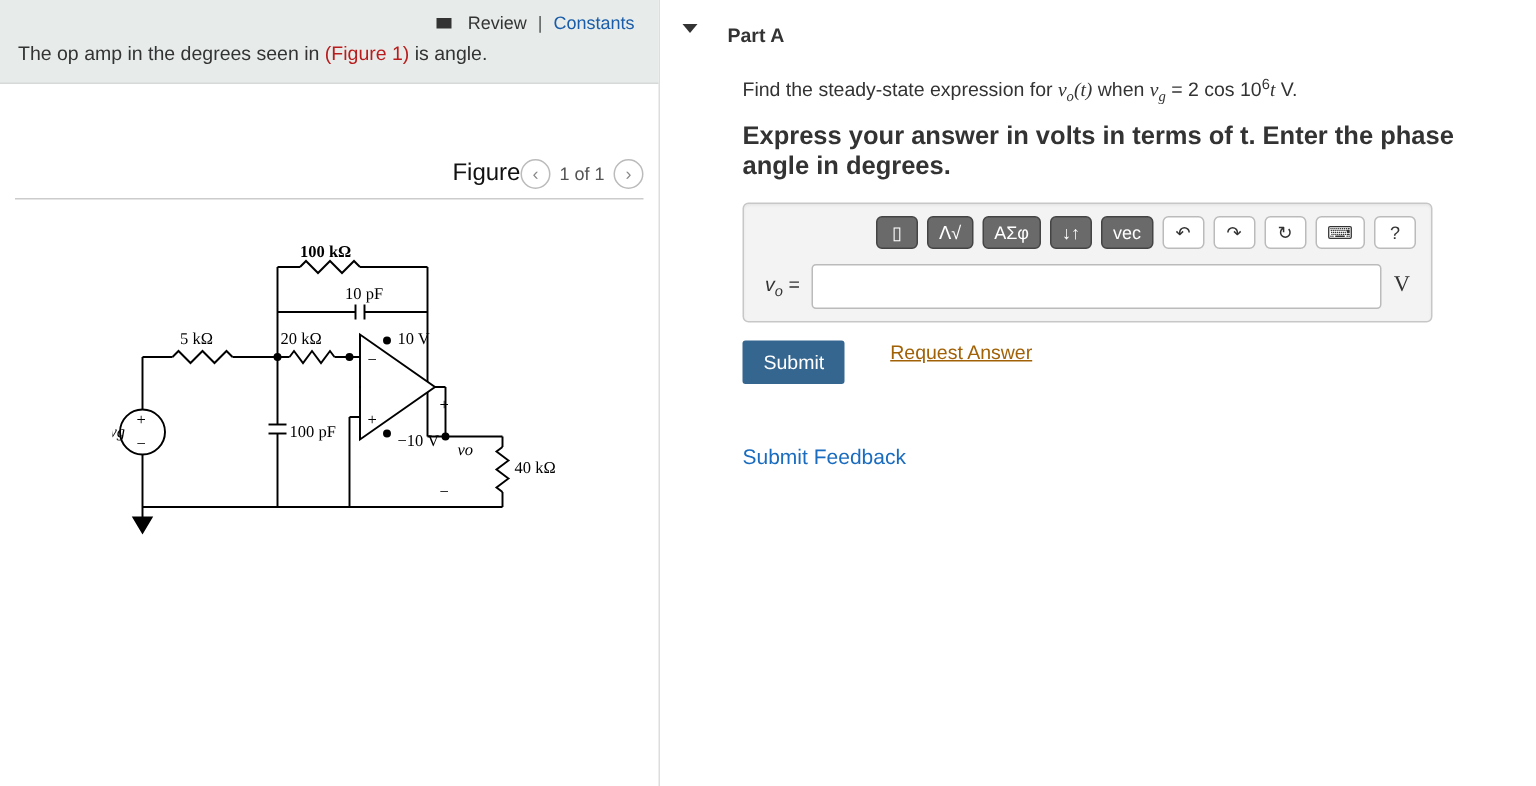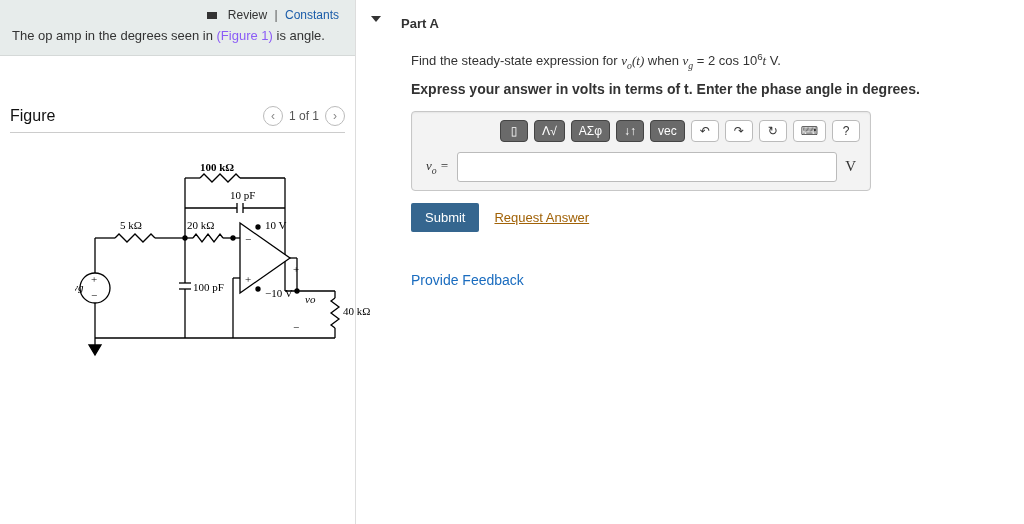--- a/index.html
+++ b/index.html
@@ -1,57 +1,57 @@
 <!DOCTYPE html>
 <html><head>
 <meta charset="utf-8">
 <style>
 * { box-sizing: border-box; margin: 0; padding: 0; }
 body { font-family: Arial, Helvetica, sans-serif; font-size: 13px; color: #333; background: #fff; width: 1024px; height: 524px; overflow: hidden; }
 .container { display: flex; height: 100%; }
-.left-panel { width: 356px; padding: 0; border-right: 1px solid #ddd; }
+.left-panel { width: 440px; padding: 0; border-right: 1px solid #ddd; }
 .right-panel { flex: 1; padding: 10px 15px; }
 
 
 .problem-header { background: #e7eceb; padding: 8px 12px 12px 12px; border-bottom: 1px solid #d5d9d8; margin-bottom: 50px; }
 .review-line { text-align: right; font-size: 12px; color: #555; margin-bottom: 6px; }
 .review-line a { color: #1a5ca9; text-decoration: none; margin: 0 4px; }
 .review-line .dark { color: #333; }
 .rev-icon { display:inline-block; width:10px; height:7px; background:#333; margin-right:3px; vertical-align:middle;}
 .problem-text { font-size: 13px; }
-.problem-text .linkblue { color: #8b5cf6; }
+.problem-text .linkblue { color: #b91c1c; }
 
 .figure-section { padding: 0 10px; }
-.figure-hdr { display: flex; justify-content: space-between; align-items: center; border-bottom: 1px solid #ccc; padding-bottom: 6px; margin-bottom: 30px; }
+.figure-hdr { display: flex; justify-content: flex-end; align-items: center; border-bottom: 1px solid #ccc; padding-bottom: 6px; margin-bottom: 30px; }
 .figure-hdr h3 { font-size: 16px; font-weight: normal; color: #111; }
 .pager { display: flex; align-items: center; gap: 6px; font-size: 12px; color: #555; }
 .pager .navbtn { width: 20px; height: 20px; border: 1px solid #bbb; border-radius: 50%; display:flex; align-items:center; justify-content:center; color:#888; cursor:pointer; }
 
 
 .circuit { padding-left: 65px; text-decoration: underline; }
 
 
 .part-header { display:flex; align-items:flex-start; gap:20px; padding: 6px 0; border-bottom: 0; }
 .part-header .caret { width:0; height:0; border-left:5px solid transparent; border-right:5px solid transparent; border-top:6px solid #333; }
 .part-header b { font-size: 13px; }
 .part-body { padding: 14px 4px 10px 40px; }
 .question-line { font-size: 13px; margin-bottom: 10px; }
 .question-line .expr { font-family: Georgia, serif; font-style: italic; }
-.hint-line { font-size: 14px; margin-bottom: 14px; }
+.hint-line { font-size: 17px; margin-bottom: 14px; }
 
 .answer-box-wrap { border: 1px solid #c7c7c7; border-radius: 4px; padding: 8px 10px; background: #f3f3f3; width: 460px; box-shadow: 0 1px 2px rgba(0,0,0,0.06) inset; }
 .toolbar { display:flex; align-items:center; gap:6px; justify-content:flex-end; margin-bottom: 10px; }
 .tool { background:#6a6a6a; color:#fff; border:1px solid #444; border-radius:4px; padding:3px 7px; font-size:12px; cursor:pointer; min-width:28px; text-align:center; }
 .tool.light { background:#fff; color:#333; border:1px solid #bbb; }
 .answer-input-row { display:flex; align-items:center; gap:8px; }
-.answer-input-row .eq { font-family: Liberation Serif, serif; font-style: italic; font-size:13px; padding-left:4px;}
+.answer-input-row .eq { font-family: Liberation Sans, sans-serif; font-style: italic; font-size:13px; padding-left:4px;}
 .answer-input { flex:1; height:30px; border:1px solid #bbb; background:#fff; padding:4px 6px; font-size:13px; border-radius:3px;}
 .unit { font-family: Georgia, serif; font-size:15px; padding-right:4px;}
 
-.submit-row { margin-top: 12px; display:flex; align-items:center; gap:15px;}
+.submit-row { margin-top: 12px; display:flex; align-items:flex-start; gap:30px;}
 .submit-btn { background:#35668f; color:#fff; border:none; padding:7px 14px; font-size:13px; cursor:pointer; border-radius:2px;}
 .req-link { color:#a16207; text-decoration:underline; font-size:13px; cursor:pointer;}
 
 .feedback-link { margin-top: 40px; color:#1a6cbf; font-size:14px; cursor:pointer; }
 
 sup, sub { font-size: 0.75em; }
 </style>
 </head>
 <body>
 
@@ -187,16 +187,16 @@
           <input class="answer-input" type="text" style="">
           <span class="unit">V</span>
         </div>
       </div>
 
       <div class="submit-row">
         <button class="submit-btn">Submit</button>
         <span class="req-link">Request Answer</span>
       </div>
 
-      <div class="feedback-link">Provide Feedback</div>
+      <div class="feedback-link">Submit Feedback</div>
     </div>
   </div>
 </div>
 
 </body></html>

